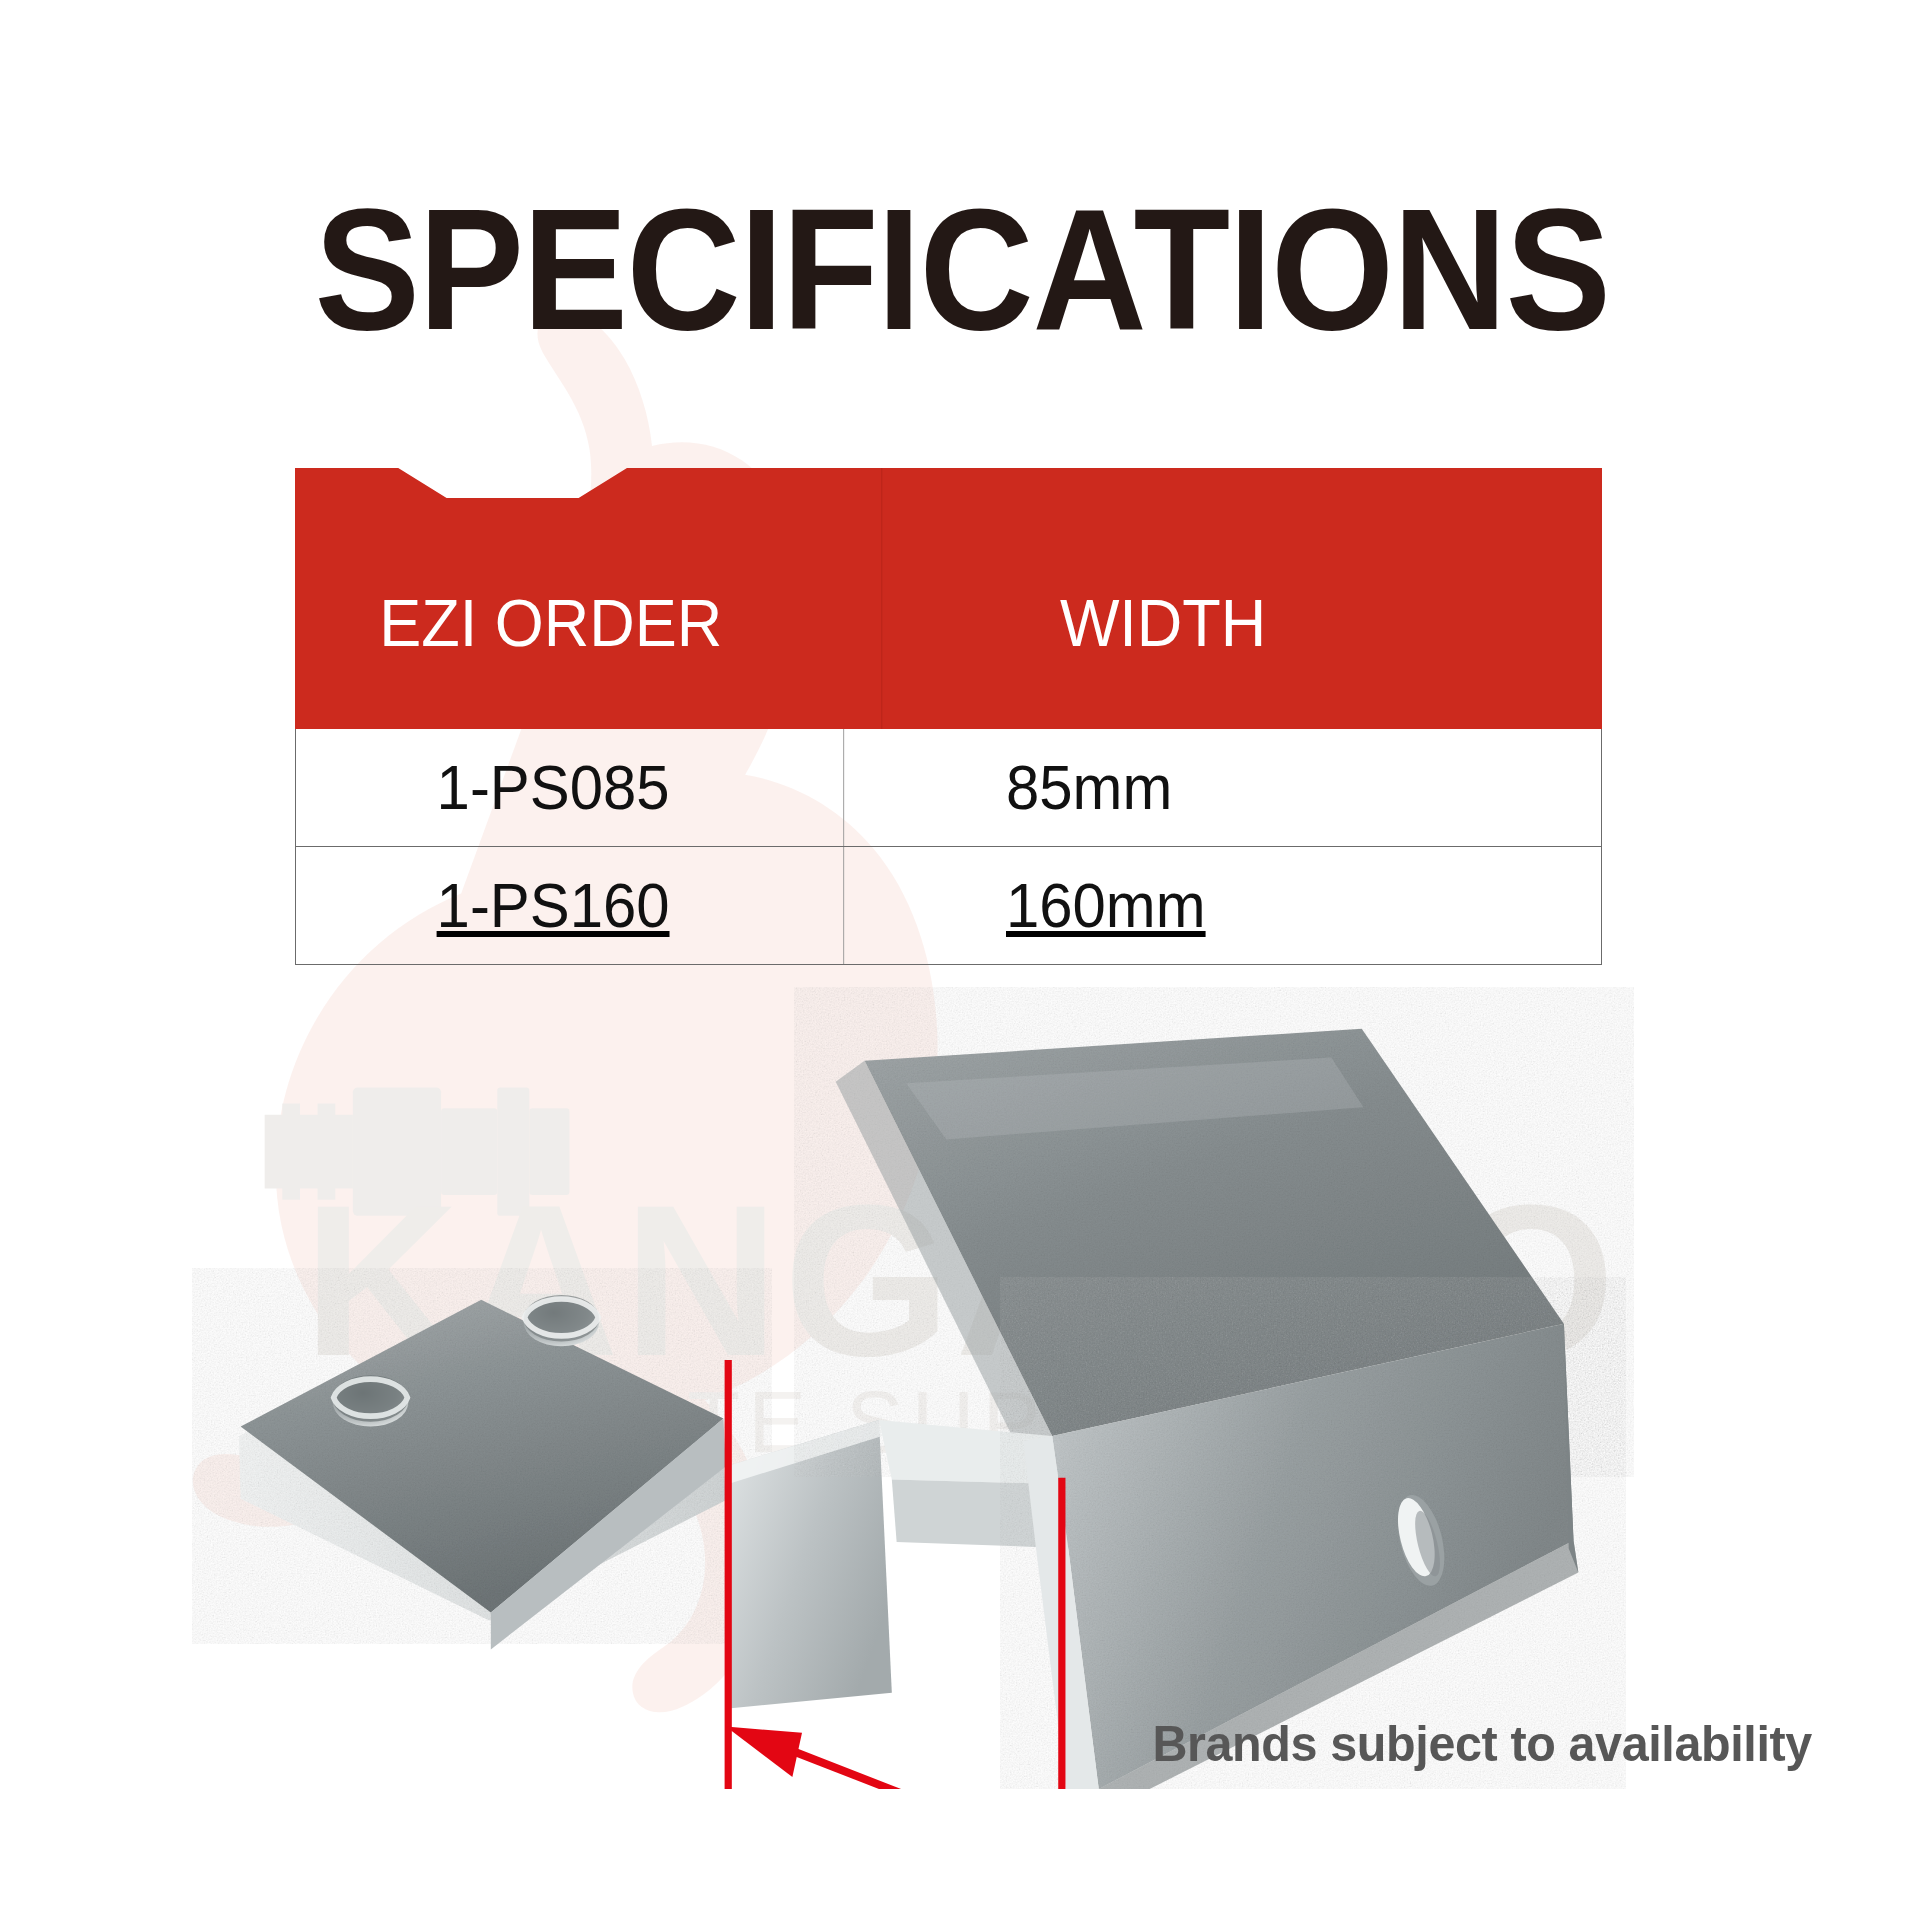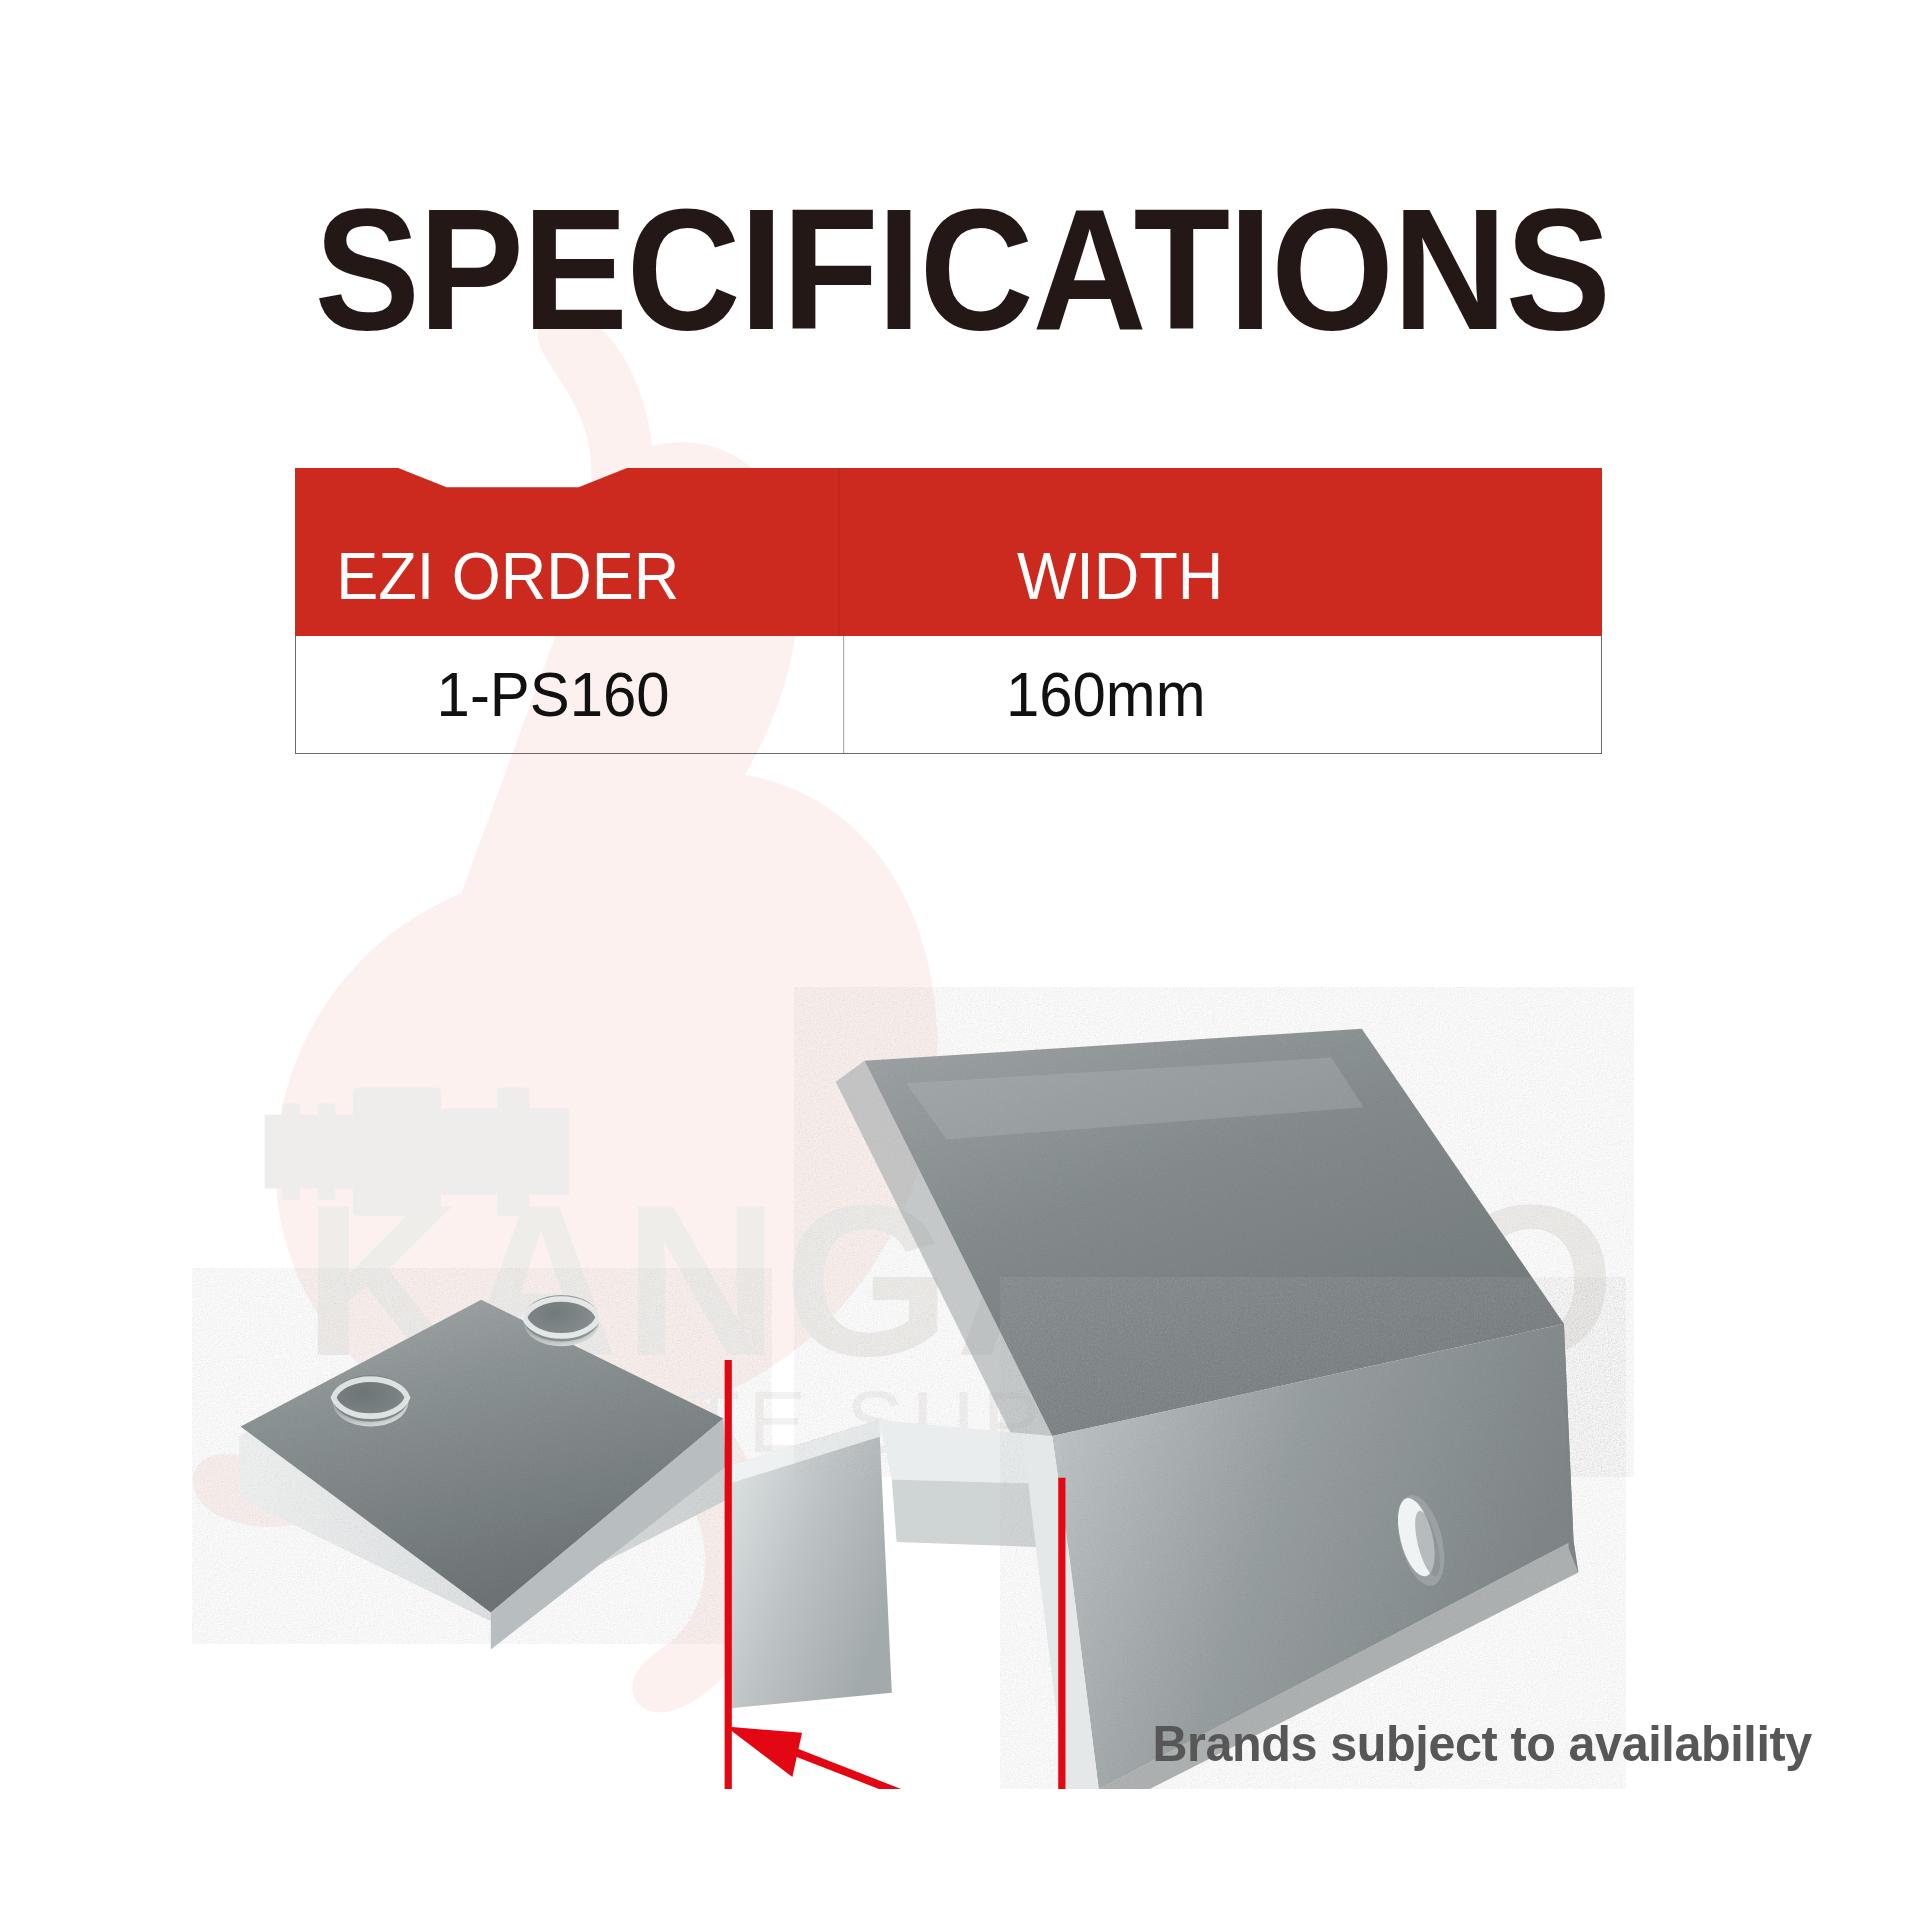--- a/index.html
+++ b/index.html
@@ -48,32 +48,33 @@
   
   .spec-table {
     position: absolute;
     left: 295px;
     top: 468px;
     width: 1307px;
     z-index: 5;
   }
   .table-head {
     position: relative;
-    height: 168px;
+    height: 261px;
     background: #CC2A1E;
     display: flex;
     clip-path: polygon(
       0 0,
       7.9% 0,
       11.6% 11.5%,
       21.7% 11.5%,
       25.4% 0,
       100% 0,
       100% 100%,
       0 100%);
+    padding-left: 43px;
   }
   .th {
     display: flex;
     align-items: center;
     box-sizing: border-box;
     color: #ffffff;
     font-weight: normal;
     font-size: 67px;
     line-height: 1;
     transform: scaleX(0.94);
@@ -208,20 +209,24 @@
 
   <div class="spec-table">
 
     <div class="table-head">
       <div class="th th-ezi">EZI ORDER</div>
       <div class="th th-width">WIDTH</div>
     </div>
 
     <div class="table-body">
       <div class="trow">
+        <div class="td td-code">1-PS085</div>
+        <div class="td td-width">85mm</div>
+      </div>
+      <div class="trow">
         <div class="td td-code">1-PS160</div>
         <div class="td td-width">160mm</div>
       </div>
     </div>
 
   </div>
 
   <svg class="product-area" viewBox="0 0 2399 1000" xmlns="http://www.w3.org/2000/svg">
     <defs>
       <linearGradient id="galvTop" x1="0" y1="0" x2="0.35" y2="1">

